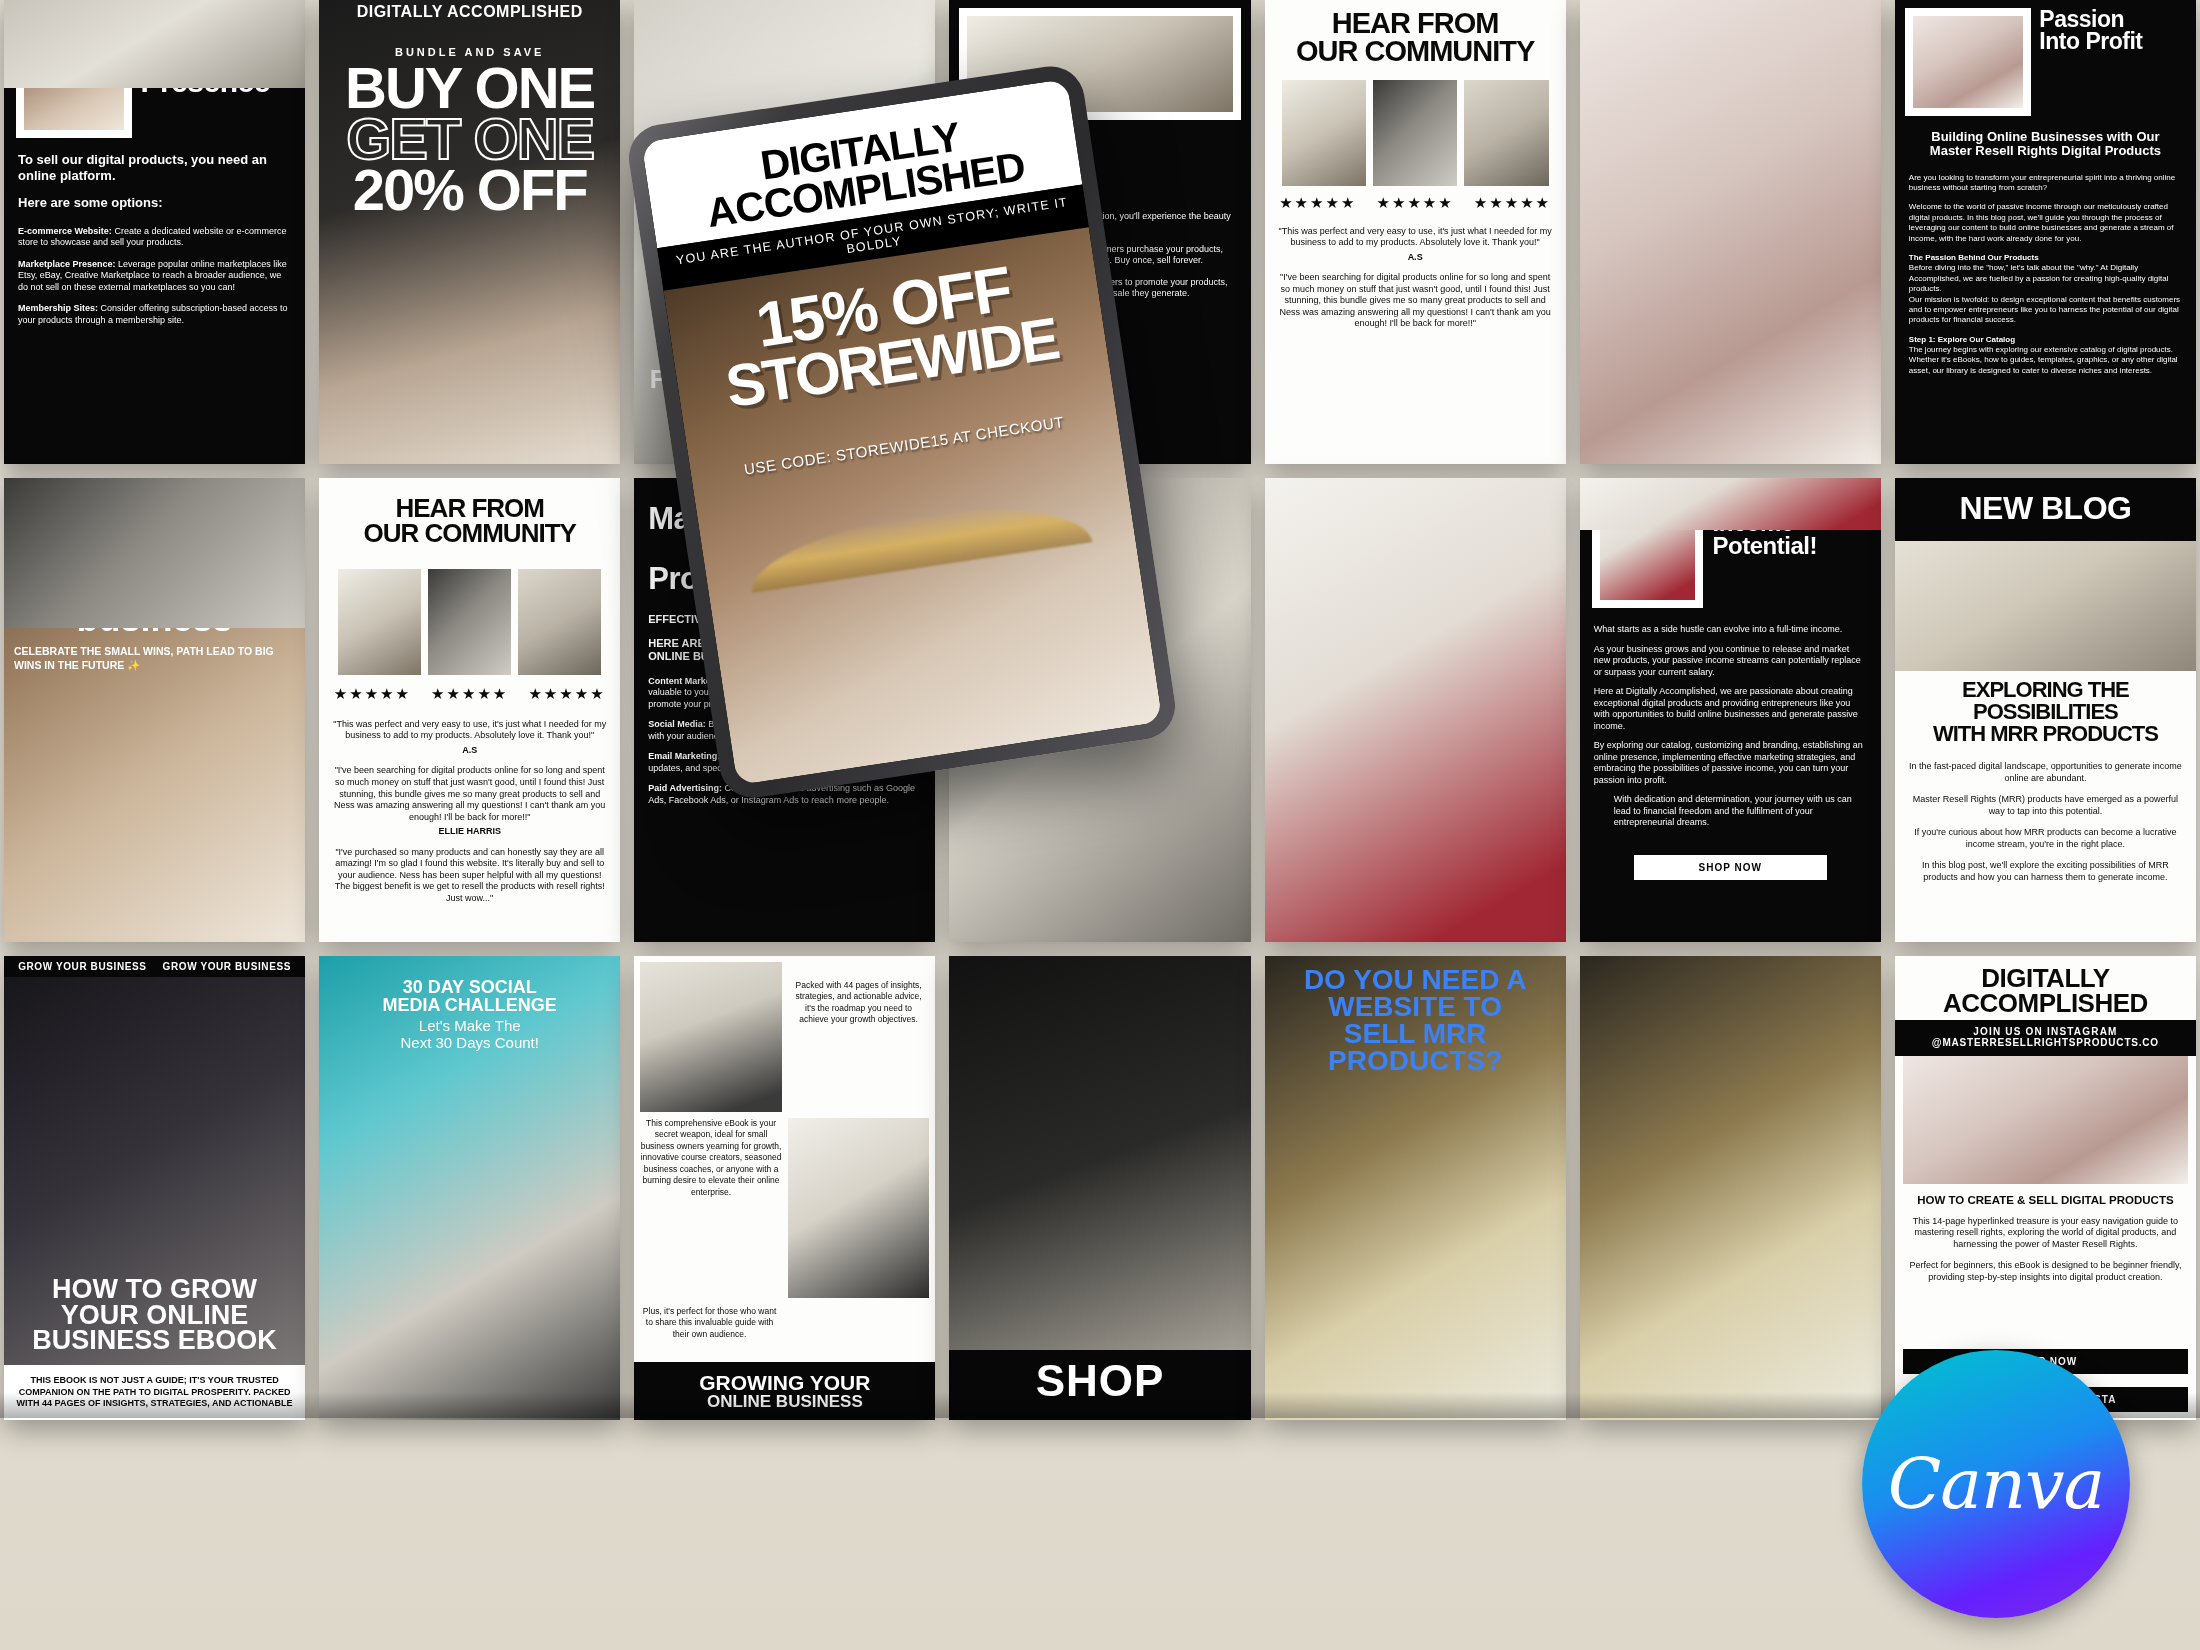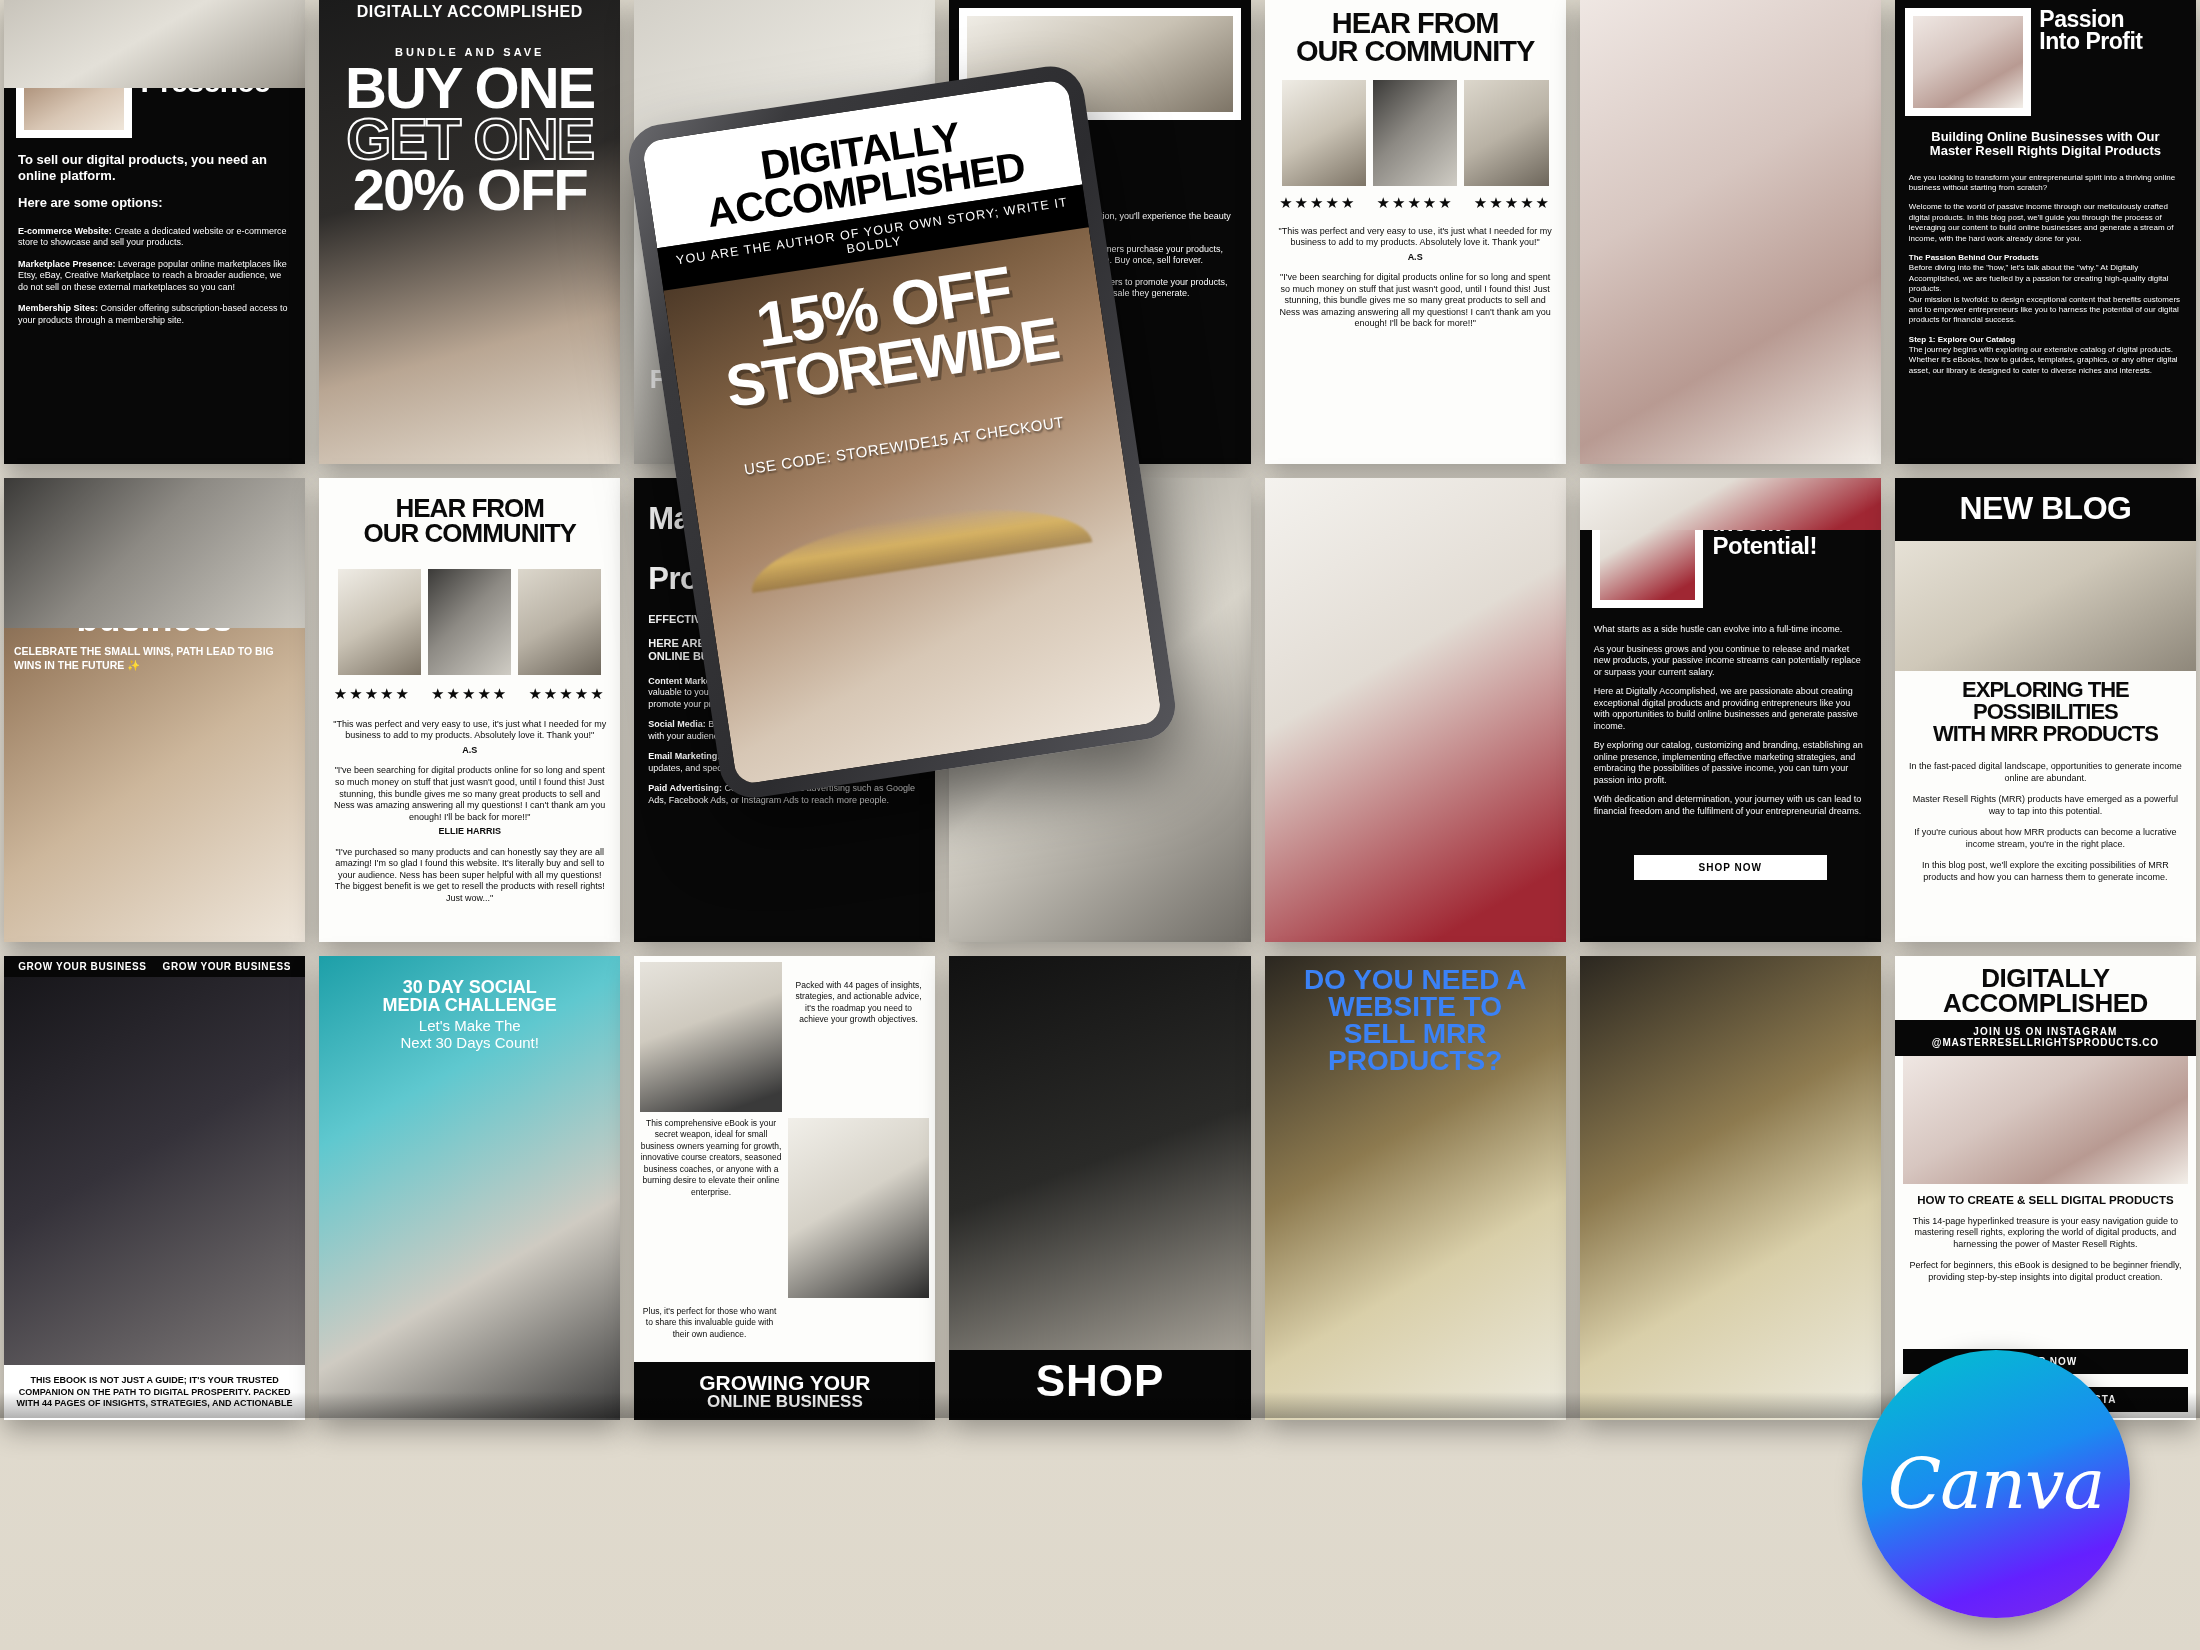--- a/index.html
+++ b/index.html
@@ -285,21 +285,21 @@
           <span class="hl" style="font-size:24px;">Full-Time</span>
           <span class="hl" style="font-size:24px;">Income</span>
           <span class="hl" style="font-size:24px;">Potential!</span>
         </div>
       </div>
       <div class="pad tiny" style="padding-top:16px;">
         <div>What starts as a side hustle can evolve into a full-time income.</div>
         <div style="margin-top:8px;">As your business grows and you continue to release and market new products, your passive income streams can potentially replace or surpass your current salary.</div>
         <div style="margin-top:8px;">Here at Digitally Accomplished, we are passionate about creating exceptional digital products and providing entrepreneurs like you with opportunities to build online businesses and generate passive income.</div>
         <div style="margin-top:8px;">By exploring our catalog, customizing and branding, establishing an online presence, implementing effective marketing strategies, and embracing the possibilities of passive income, you can turn your passion into profit.</div>
-        <div style="margin-top:8px;">With dedication and determination, your journey with us can lead to financial freedom and the fulfilment of your entrepreneurial dreams.</div>
+        <div style="margin-top:8px;margin-left:20px;">With dedication and determination, your journey with us can lead to financial freedom and the fulfilment of your entrepreneurial dreams.</div>
       </div>
       <div style="position:absolute;left:18%;right:18%;bottom:62px;background:#fff;color:#000;
                   text-align:center;font-size:10px;font-weight:700;padding:7px 0;letter-spacing:1px;">SHOP NOW</div>
       <div style="position:absolute;left:0;right:0;bottom:0;height:52px;" class="photo ph-rose"></div>
     </div>
 
     <div class="card light" style="grid-column:7;grid-row:2;">
       <div class="blk center" style="padding:12px 0 14px;">
         <span style="font-size:32px;font-weight:900;letter-spacing:-.5px;">NEW BLOG</span>
       </div>
@@ -315,20 +315,25 @@
         <div style="margin-top:10px;">In this blog post, we'll explore the exciting possibilities of MRR products and how you can harness them to generate income.</div>
       </div>
     </div>
 
     <div class="card" style="grid-column:1;grid-row:3;">
       <div class="blk" style="display:flex;gap:16px;justify-content:center;padding:5px 6px;font-size:10px;font-weight:800;letter-spacing:.6px;">
         <span>GROW YOUR BUSINESS</span>
         <span>GROW YOUR BUSINESS</span>
       </div>
       <div class="photo ph-leather" style="position:relative;height:100%;"></div>
+      <div style="position:absolute;left:0;right:0;bottom:66px;text-align:center;color:#fff;">
+        <div style="font-size:27px;font-weight:900;line-height:.95;">HOW TO GROW</div>
+        <div style="font-size:27px;font-weight:900;line-height:.95;">YOUR ONLINE</div>
+        <div style="font-size:27px;font-weight:900;line-height:.95;">BUSINESS EBOOK</div>
+      </div>
       <div class="wht center" style="position:absolute;left:0;right:0;bottom:0;padding:10px 12px;font-size:9px;font-weight:700;line-height:1.3;">THIS EBOOK IS NOT JUST A GUIDE; IT'S YOUR TRUSTED COMPANION ON THE PATH TO DIGITAL PROSPERITY. PACKED WITH 44 PAGES OF INSIGHTS, STRATEGIES, AND ACTIONABLE</div>
     </div>
 
     <div class="card" style="grid-column:2;grid-row:3;">
       <div class="photo ph-teal"></div>
       <div style="position:absolute;left:0;right:0;top:22px;text-align:center;color:#fff;">
         <div style="font-size:18px;font-weight:900;line-height:1;">30 DAY SOCIAL</div>
         <div style="font-size:18px;font-weight:900;line-height:1;">MEDIA CHALLENGE</div>
         <div style="font-size:15px;margin-top:4px;line-height:1.1;">Let's Make The</div>
         <div style="font-size:15px;line-height:1.1;">Next 30 Days Count!</div>

